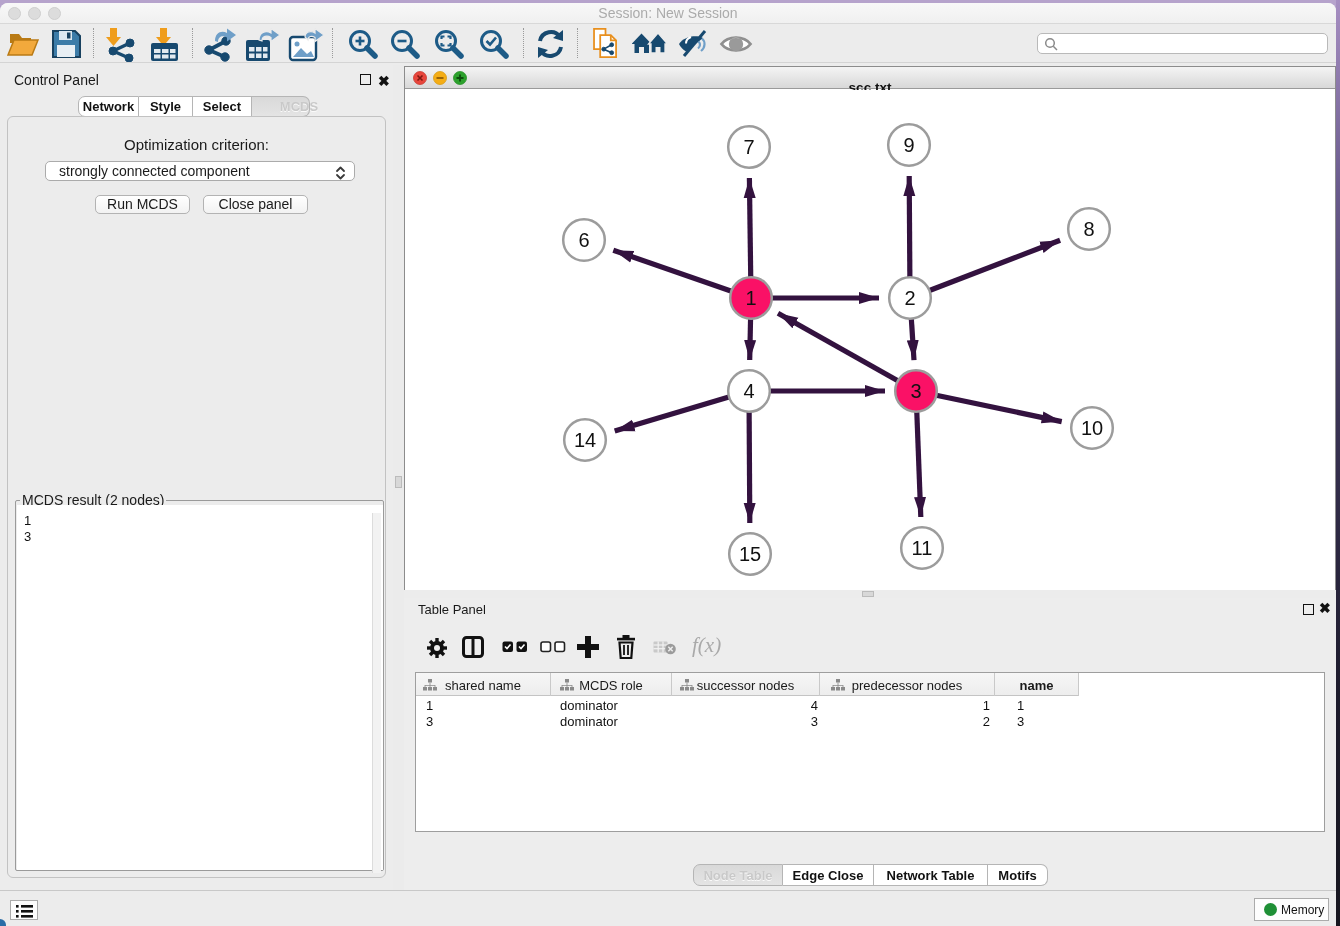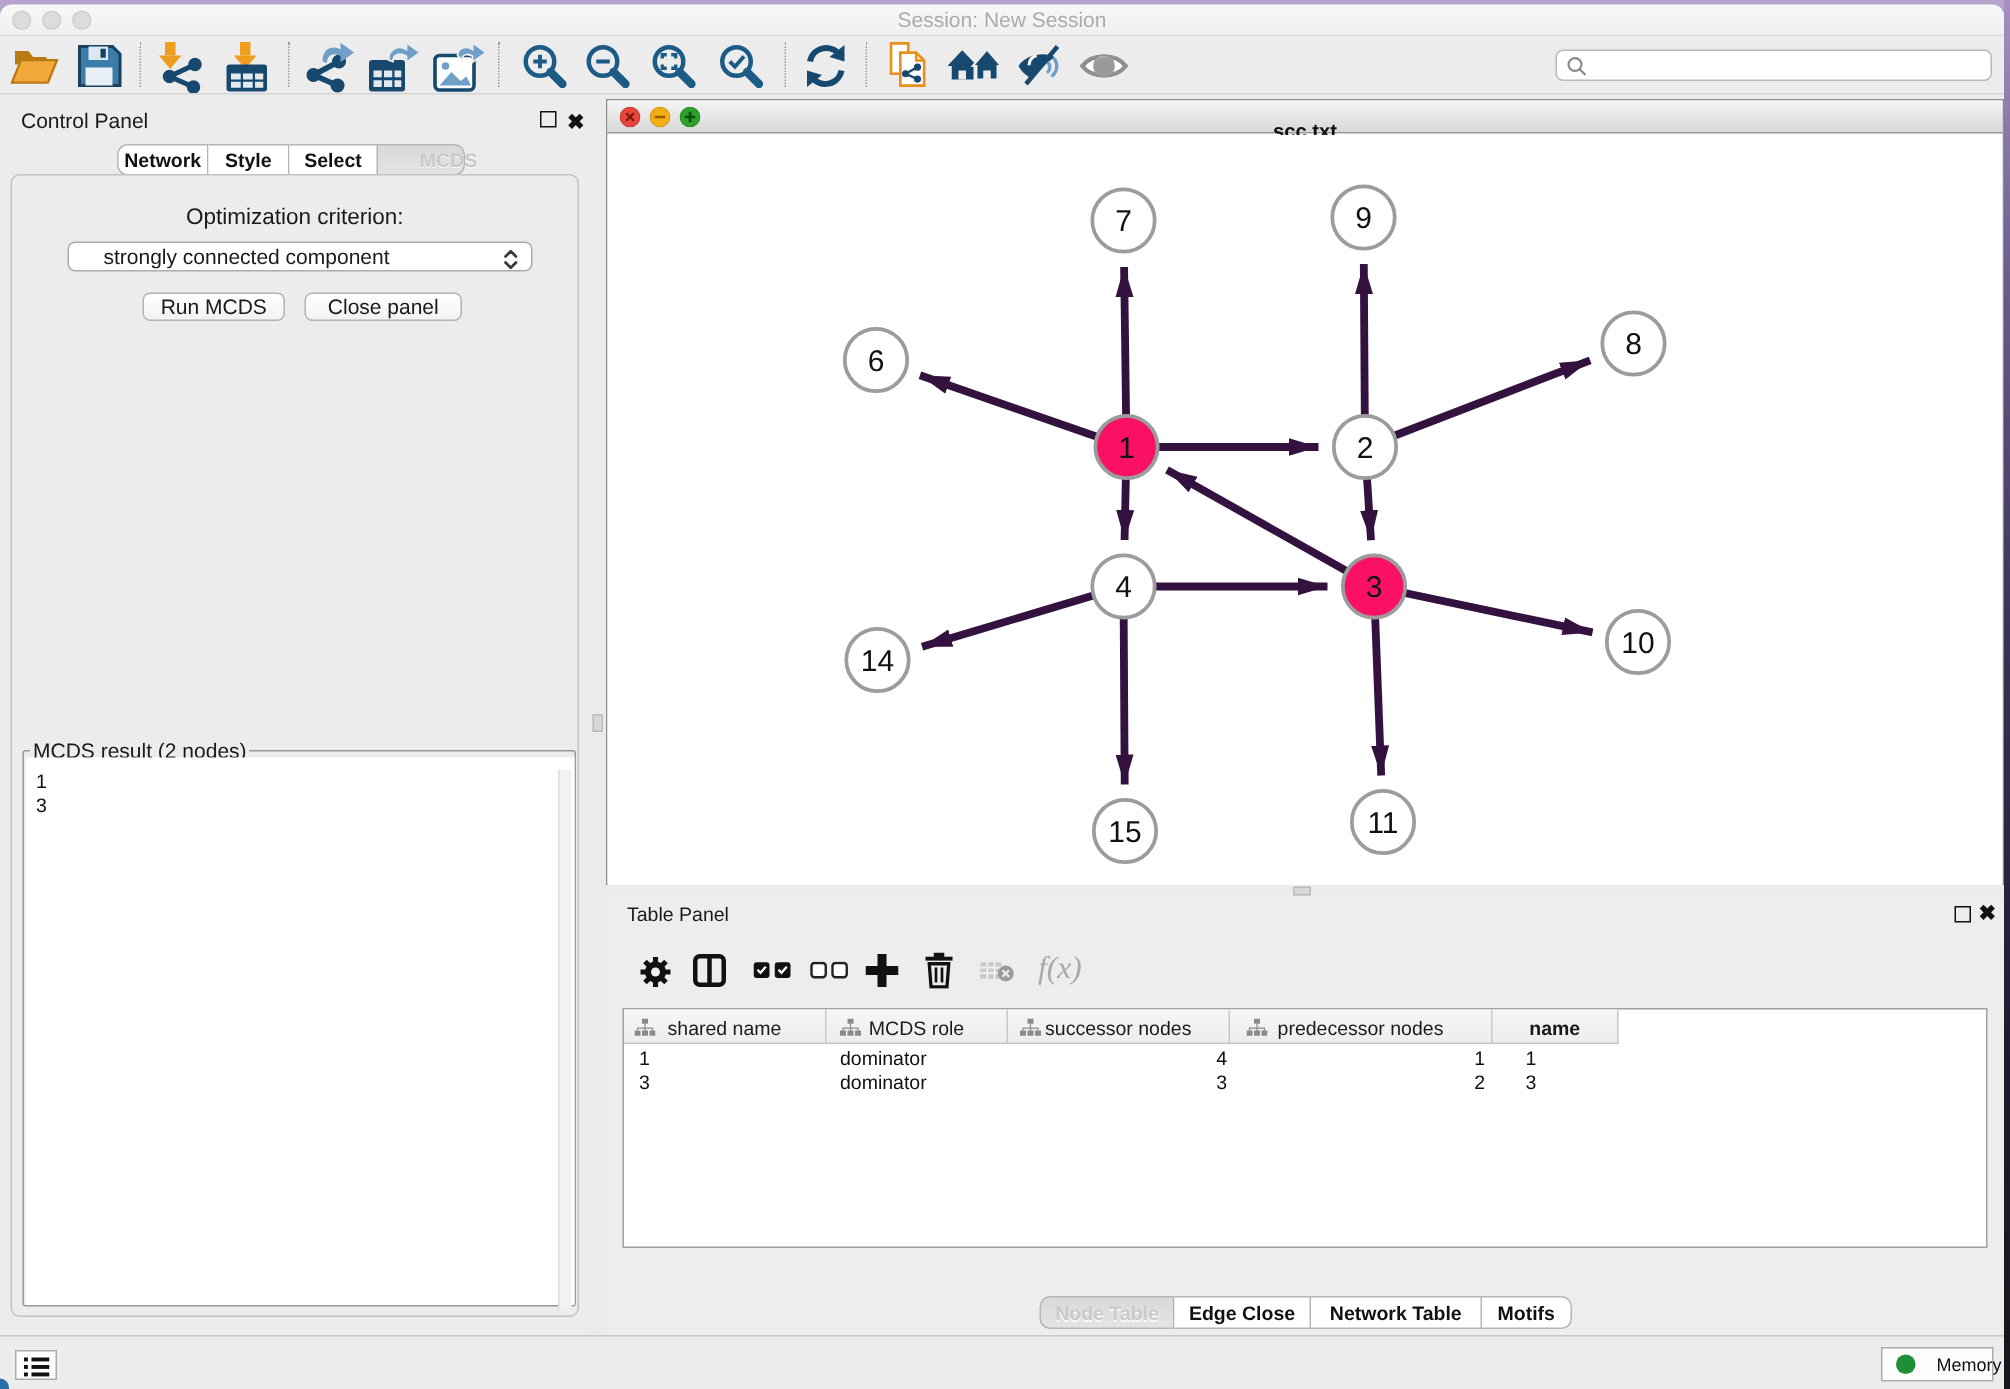--- a/index.html
+++ b/index.html
@@ -21,21 +21,21 @@
 #cphead { position:absolute; left:14px; top:7px; font-size:14px; color:#1a1a1a; }
 .paneldot { position:absolute; top:9px; width:11px; height:11px; border:1.5px solid #111; }
 .panelx { position:absolute; top:8px; font-size:14px; font-weight:bold; color:#111; }
 .tabs { position:absolute; height:21px; display:flex; font-size:13px; font-weight:bold; color:#111; }
 .tab { background:#fff; border:1px solid #b5b5b5; border-left:none; display:flex; align-items:center; justify-content:center; }
 .tab.first { border-left:1px solid #b5b5b5; border-radius:7px 0 0 7px; }
 .tab.last { border-radius:0 7px 7px 0; }
 .tab.sel { background:linear-gradient(180deg,#d9d9d9,#e4e4e4); color:#c9c9c9; text-shadow:0 1px 0 #fafafa; }
 #cpbox { position:absolute; left:7px; top:51px; width:379px; height:762px; border:1px solid #c2c2c2; border-radius:6px; background:#ececec; }
 #optlabel { position:absolute; left:0; top:19px; width:100%; text-align:center; font-size:15px; color:#1a1a1a; }
-#dropdown { position:absolute; left:37px; top:44px; width:310px; height:20px; background:#fff; border:1px solid #ababab; border-radius:5px; font-size:14px; color:#1a1a1a; line-height:18px; padding-left:23px; }
+#dropdown { position:absolute; left:37px; top:44px; width:310px; height:20px; background:#fff; border:1px solid #ababab; border-radius:5px; font-size:14px; color:#1a1a1a; line-height:18px; padding-left:13px; }
 .btn { position:absolute; top:78px; height:19px; background:linear-gradient(180deg,#ffffff,#f2f2f2); border:1px solid #b3b3b3; border-radius:5px; font-size:14px; color:#1a1a1a; text-align:center; line-height:17px; }
 #groupbox { position:absolute; left:7px; top:383px; width:369px; height:371px; border:1px solid #9a9a9a; border-radius:2px; }
 #grouplegend { position:absolute; left:4px; top:-9px; background:#ececec; font-size:14px; color:#1a1a1a; padding:0 2px; }
 #grouparea { position:absolute; left:1px; top:4px; width:366px; height:365px; background:#fff; font-size:13px; color:#111; padding:8px 0 0 7px; line-height:16px; }
 #groupscroll { position:absolute; right:2px; top:8px; width:9px; height:360px; background:#f2f2f2; border-left:1px solid #dcdcdc; }
 
 #vsplit { position:absolute; left:393px; top:62px; width:11px; height:828px; background:#ebebeb; }
 #vhandle { position:absolute; left:2px; top:411px; width:7px; height:12px; background:#d8d8d8; border:1px solid #bbb; }
 
 #netwin { position:absolute; left:404px; top:63px; width:932px; height:524px; border:1px solid #8c8c8c; background:#fff; }
@@ -52,21 +52,21 @@
 #thead { position:absolute; left:0; top:0; height:23px; background:linear-gradient(180deg,#f6f6f6,#ededed); border-bottom:1px solid #c4c4c4; }
 .th { position:absolute; top:0; height:23px; border-right:1px solid #c9c9c9; font-size:13px; color:#1a1a1a; text-align:center; line-height:26px; }
 .treeic { position:absolute; top:6px; }
 .td { position:absolute; font-size:13px; color:#111; height:17px; line-height:17px; }
 .btabs { position:absolute; left:289px; top:266px; height:22px; display:flex; font-size:13px; font-weight:bold; color:#111; }
 
 #statusbar { position:absolute; left:0; top:887px; width:100%; height:36px; background:#ececec; border-top:1px solid #c8c8c8; }
 #listbtn { position:absolute; left:10px; top:9px; width:28px; height:20px; background:#fdfdfd; border:1px solid #ababab; }
 #membtn { position:absolute; right:7px; top:7px; width:75px; height:23px; background:#fdfdfd; border:1px solid #ababab; font-size:12px; color:#111; }
 #memdot { position:absolute; left:9px; top:4px; width:13px; height:13px; border-radius:50%; background:#1e8f35; }
-#memtext { position:absolute; left:36px; top:4px; }
+#memtext { position:absolute; left:26px; top:4px; }
 #bluearc { position:absolute; left:-6px; top:919px; width:12px; height:12px; border-radius:50%; background:#2a6ca6; }
 </style>
 </head>
 <body>
 <div id="rightstrip"></div>
 <div id="win">
   <div id="titlebar">
     <div class="tl" style="left:8px;"></div>
     <div class="tl" style="left:28px;"></div>
     <div class="tl" style="left:48px;"></div>

